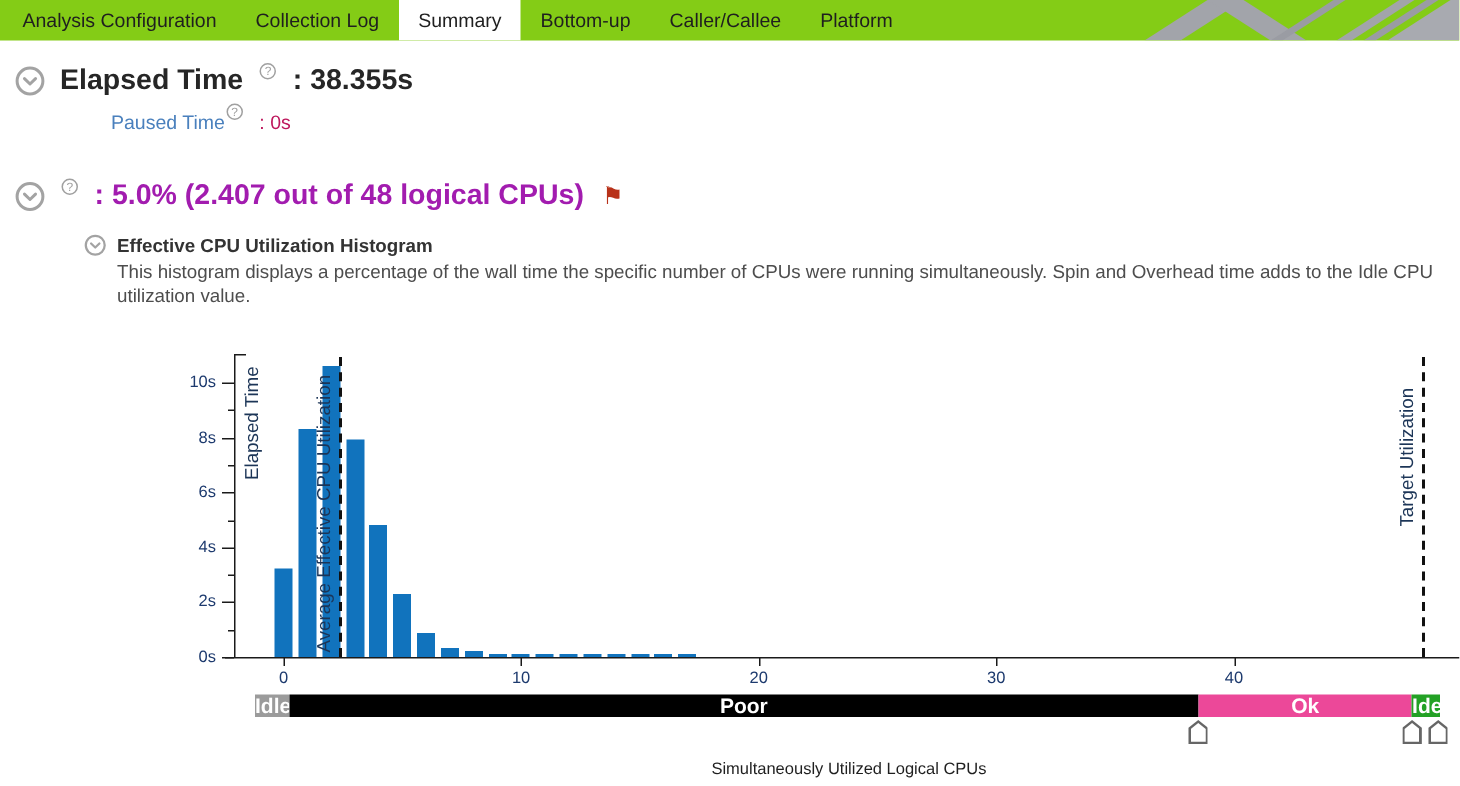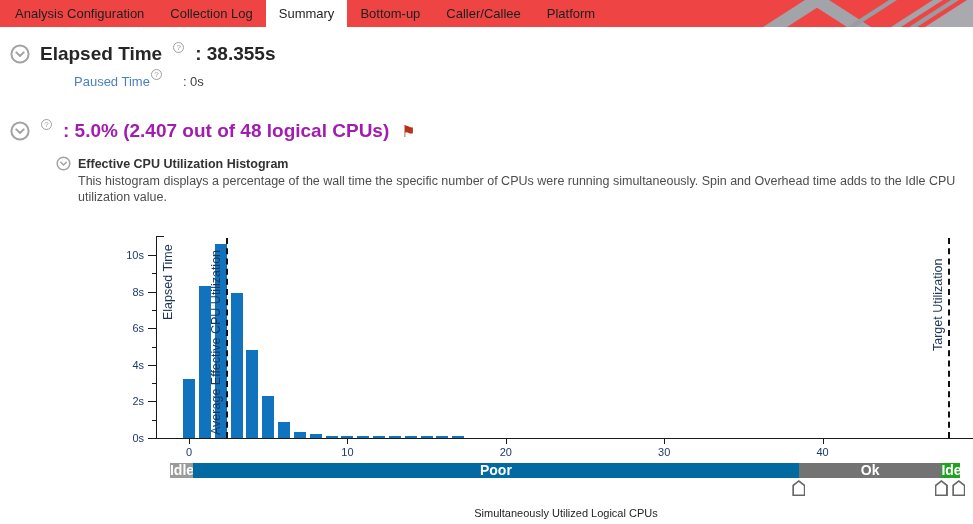--- a/index.html
+++ b/index.html
@@ -1,20 +1,20 @@
 <!DOCTYPE html>
 <html><head>
 <meta charset="utf-8">
 <style>
   * { margin:0; padding:0; box-sizing:border-box; }
   html,body { width:973px; height:524px; overflow:hidden; background:#fff;
     font-family:"Liberation Sans", sans-serif; color:#262626; }
 
   
-  .tabbar { position:relative; height:27px; background:#ef4444; display:flex;
+  .tabbar { position:relative; height:27px; background:#84cc16; display:flex;
     align-items:stretch; overflow:hidden; }
   .tabbar .tabs { display:flex; align-items:stretch; padding-left:2px; z-index:2; }
   .tab { display:flex; align-items:center; padding:0 13px; font-size:13px;
     color:#1f1f1f; cursor:pointer; white-space:nowrap; }
   .tab.active { background:#ffffff; }
   .deco { position:absolute; right:0; top:0; height:27px; width:210px; z-index:1; }
 
   
   .content { padding:0 0 0 10px; }
   .sec-header { display:flex; align-items:center; gap:10px; margin-top:16px; }
@@ -23,21 +23,21 @@
   .sec-value { font-size:19px; font-weight:bold; color:#262626; }
   .sec-value.red { color:#a21caf; }
   .flag { color:#b8321a; font-size:16px; margin-left:2px; }
   .qicon { display:inline-block; width:11px; height:11px; border:1px solid #a0a0a0;
     border-radius:50%; color:#a0a0a0; font-size:8px; line-height:9px; text-align:center;
     position:relative; top:-7px; margin:0 1px; background:#fff; }
   .chev-circle { width:20px; height:20px; flex:0 0 20px; }
   .chev-circle.small { width:15px; height:15px; flex:0 0 15px; }
   .paused-row { margin:9px 0 0 64px; font-size:13px; display:flex; align-items:center; }
   .paused-link { color:#4a80bd; cursor:pointer; }
-  .paused-val { color:#404040; margin-left:20px; }
+  .paused-val { color:#be185d; margin-left:10px; }
   .sub-header { display:flex; align-items:center; gap:7px; margin:14px 0 0 46px; }
   .sub-title { font-size:12.5px; font-weight:bold; color:#333; }
   .desc { margin:3px 0 0 68px; width:899px; font-size:12.5px; line-height:15.5px; color:#4d4d4d; }
 
   
   #chart { position:relative; margin-top:26px; height:292px; width:973px; }
   .axis { position:absolute; background:#1a1a1a; }
   .bar { position:absolute; }
   .ytick-label, .xtick-label { position:absolute; font-size:11px; color:#1d3a6e; }
   .ytick-label { text-align:right; width:30px; }
@@ -163,24 +163,24 @@
       <div class="bar" style="left: 426.44px; top: 204.804px; width: 12px; height: 2.196px; background: rgb(17, 115, 189);"></div>
       <div class="bar" style="left: 442.28px; top: 204.804px; width: 12px; height: 2.196px; background: rgb(17, 115, 189);"></div>
       <div class="dashline" style="left: 216.127px; top: 7px; height: 200px;"></div>
       <div class="vtext" style="left: 199.127px; top: 204px;">Average Effective CPU Utilization</div>
       <div class="dashline" style="left: 938.32px; top: 7px; height: 200px;"></div>
       <div class="vtext" style="left: 921.32px; top: 120.4px;">Target Utilization</div>
       <div class="vtext" style="left: 151px; top: 89px;">Elapsed Time</div>
       <div class="region" style="left: 159.992px; top: 232px; width: 22.968px; background: rgb(155, 155, 155); justify-content: flex-start;">
         <span>Idle</span>
       </div>
-      <div class="region" style="left: 182.96px; top: 232px; width: 605.88px; background: #0369a1; justify-content: center;">
+      <div class="region" style="left: 182.96px; top: 232px; width: 605.88px; background: #000000; justify-content: center;">
         <span>Poor</span>
       </div>
-      <div class="region" style="left: 788.84px; top: 232px; width: 142.56px; background: #737373; justify-content: center;">
+      <div class="region" style="left: 788.84px; top: 232px; width: 142.56px; background: #ec4899; justify-content: center;">
         <span>Ok</span>
       </div>
       <div class="region" style="left: 931.4px; top: 232px; width: 19.008px; background: rgb(35, 161, 37); justify-content: flex-start;">
         <span>Ideal</span>
       </div>
       <div class="handle" style="left: 782.34px; top: 249px;">
         <div class="inner"></div>
       </div>
       <div class="handle" style="left: 924.9px; top: 249px;">
         <div class="inner"></div>

